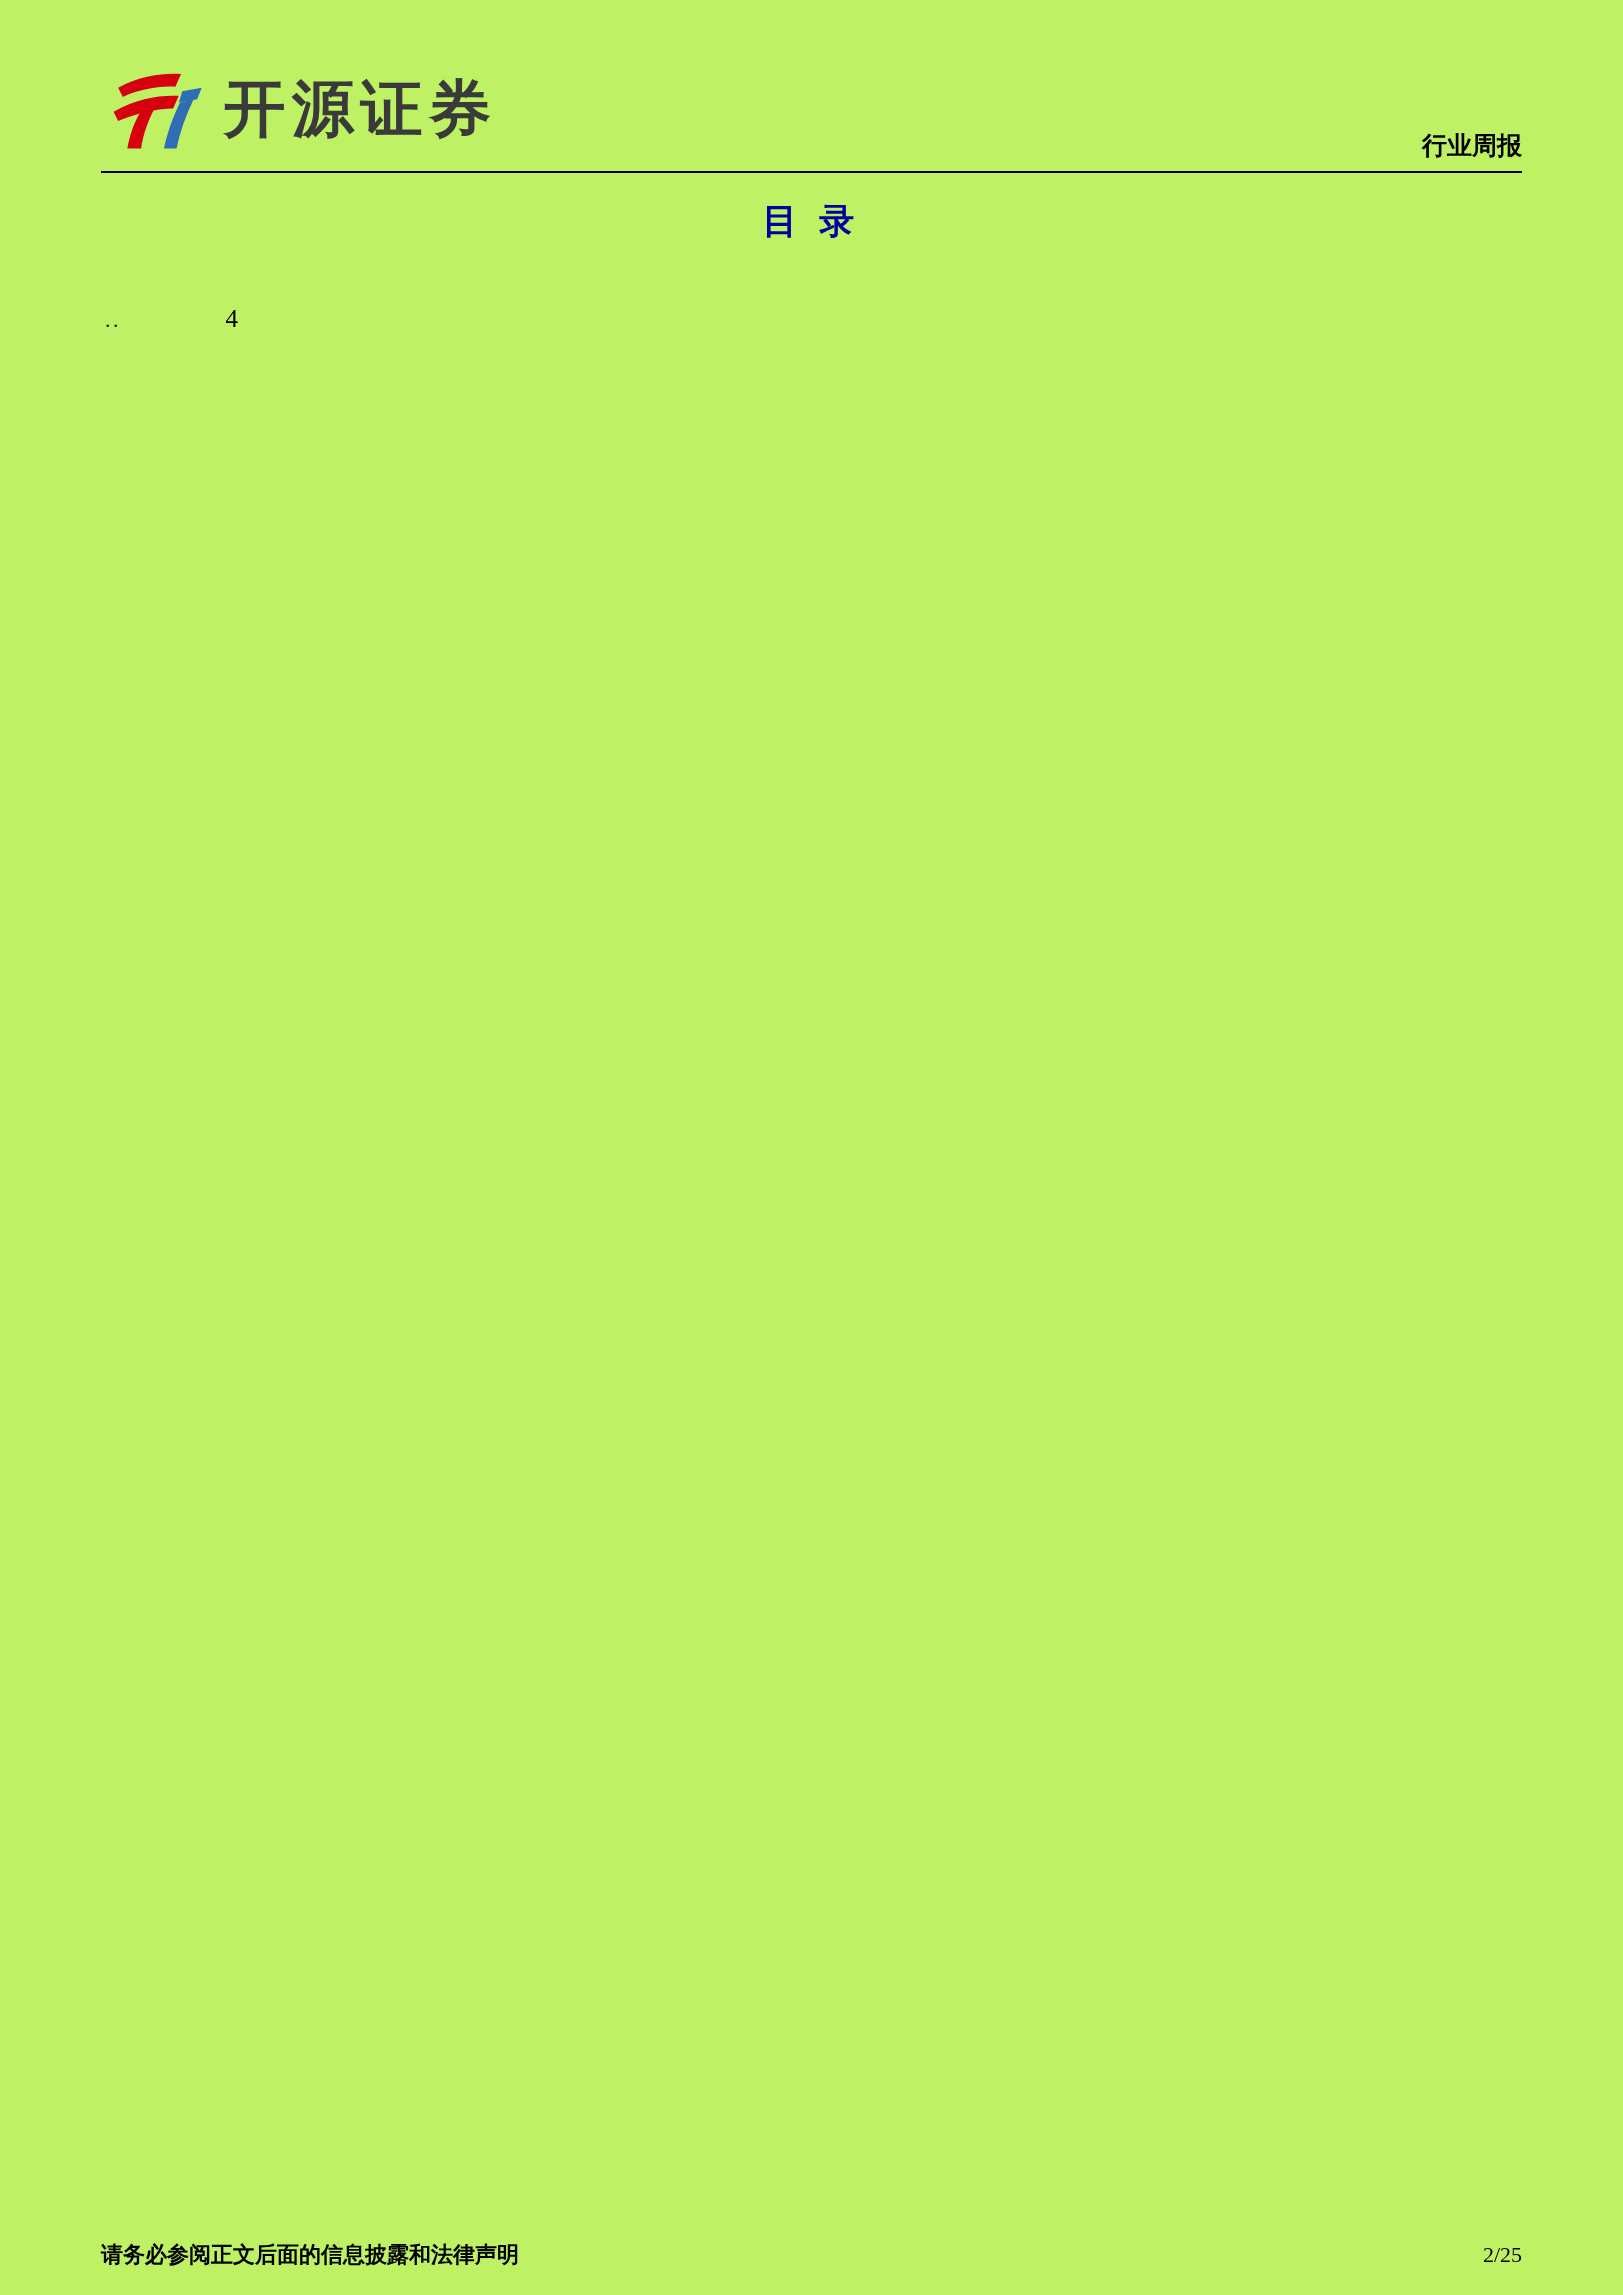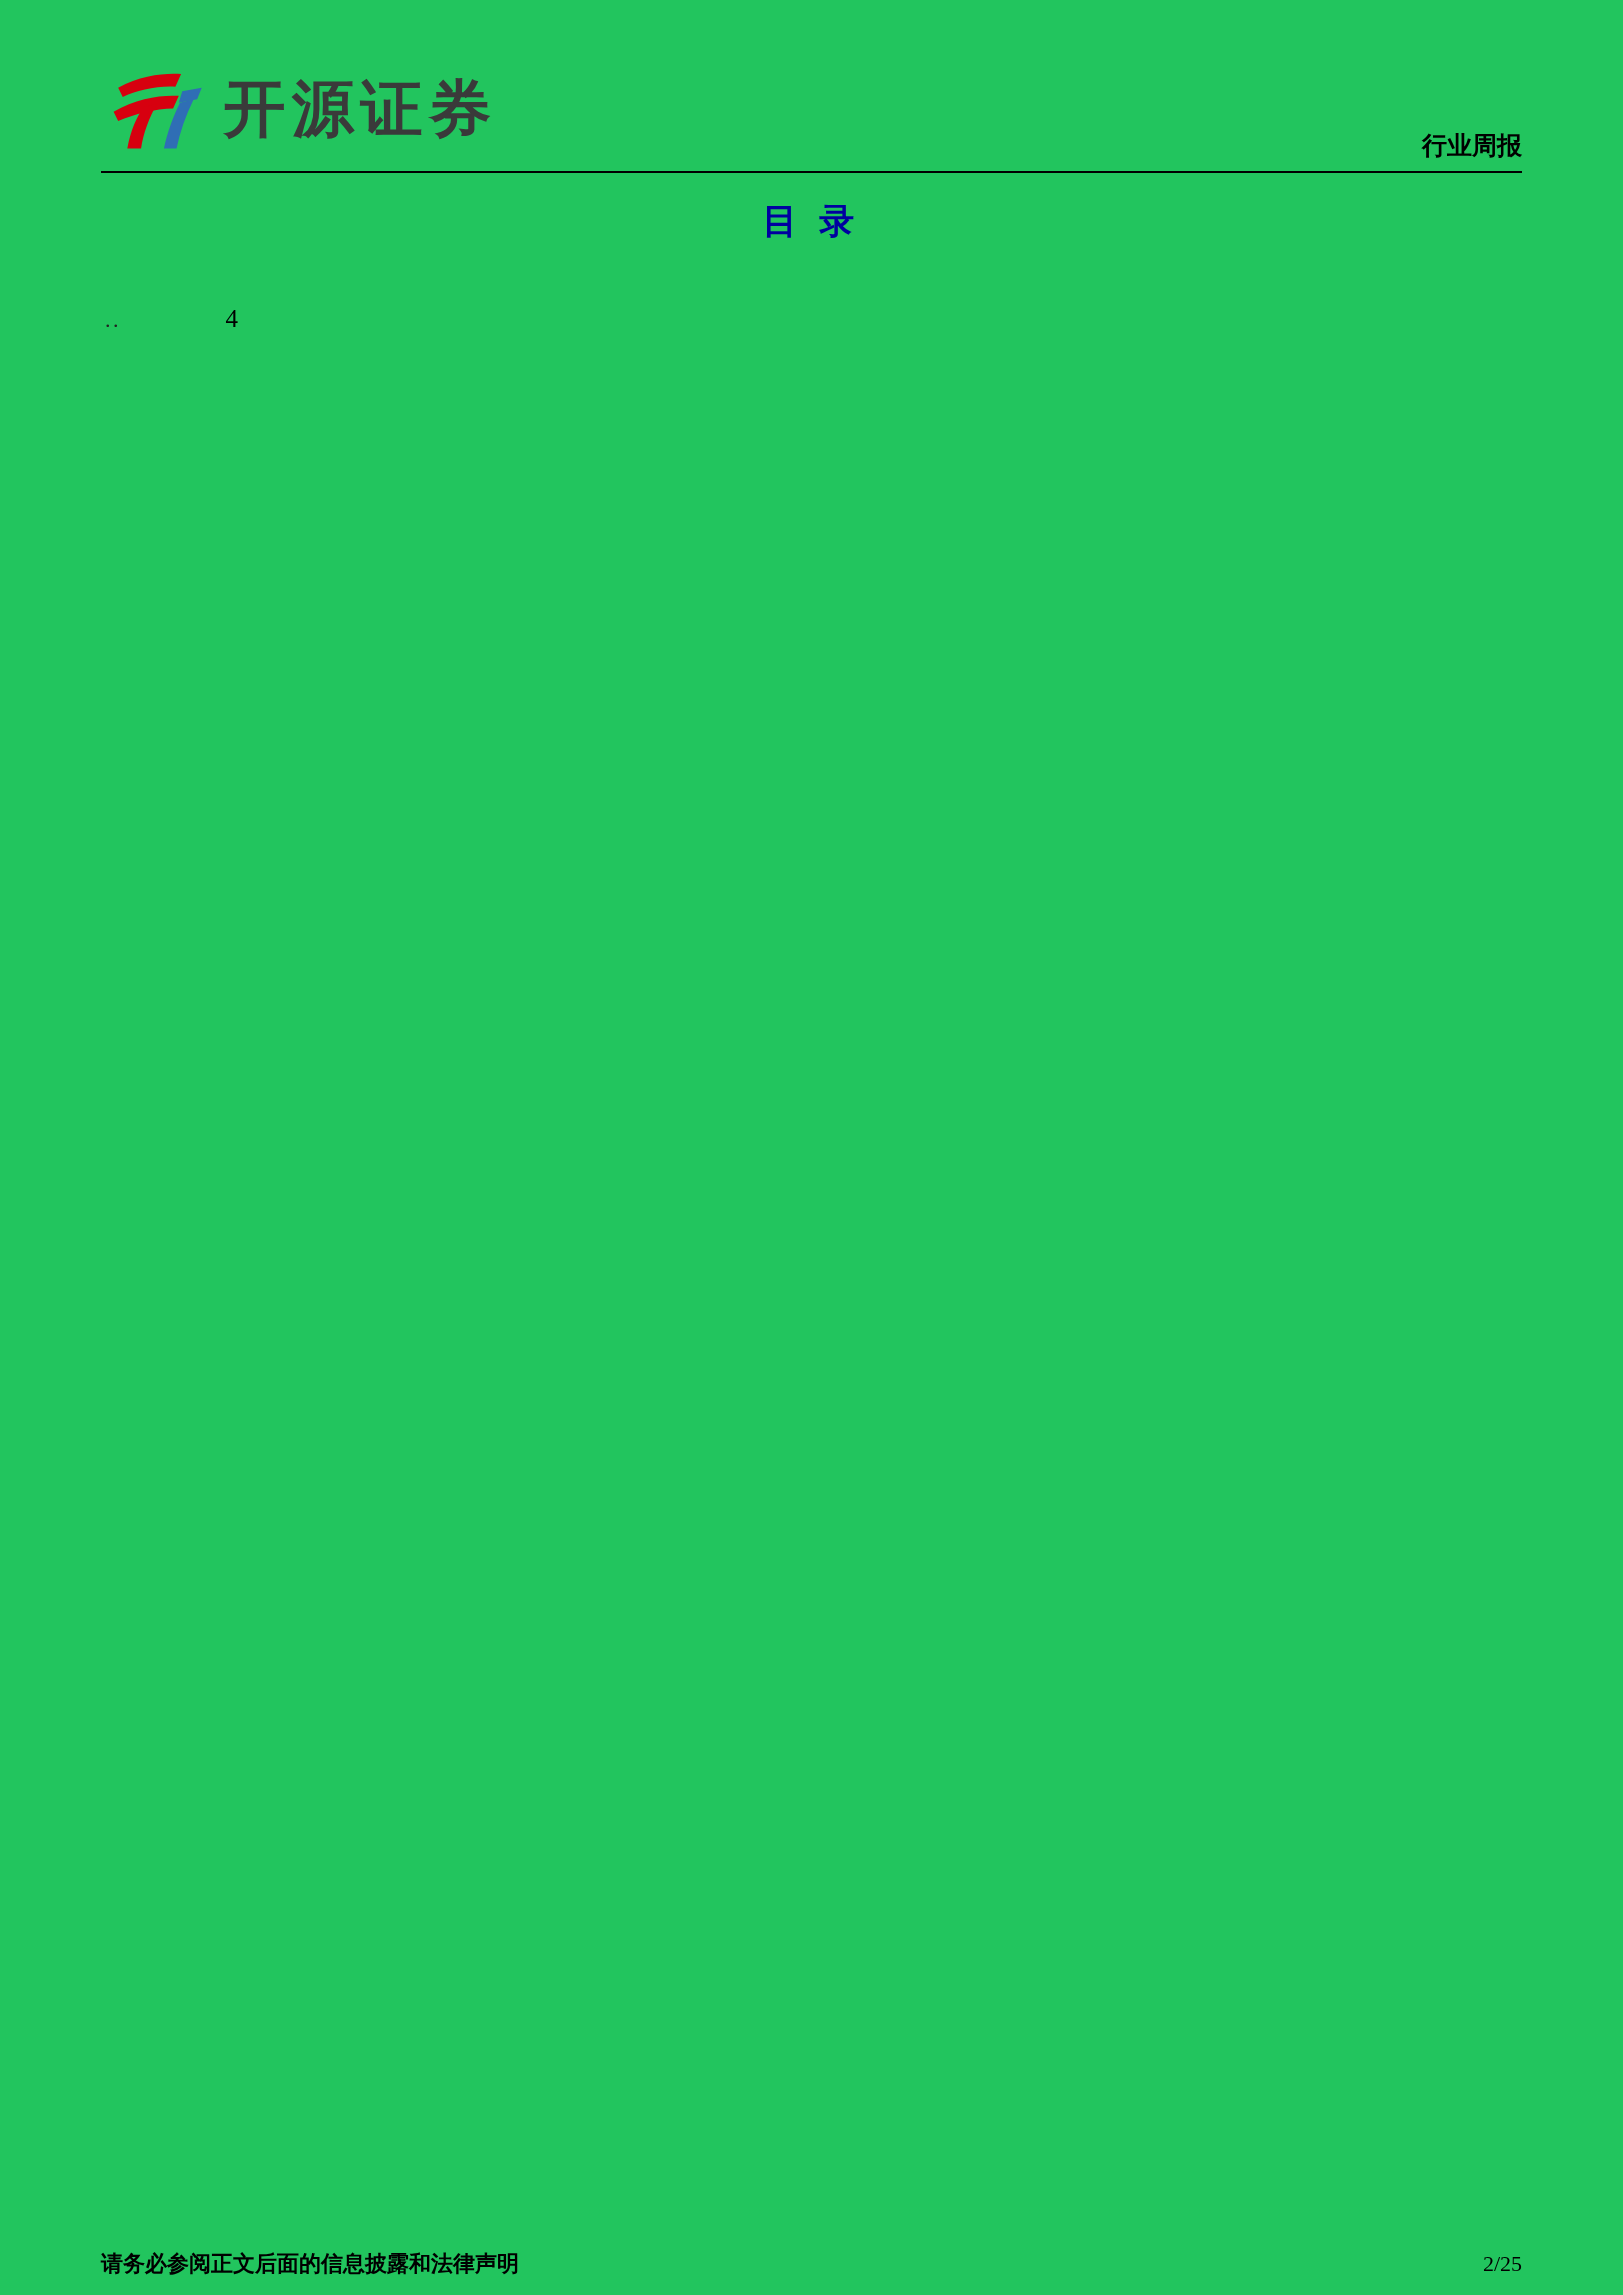--- a/index.html
+++ b/index.html
@@ -6,21 +6,21 @@
   html, body { background: #ffffff; }
   body {
     font-family: "Liberation Serif", "DejaVu Serif", serif;
     color: var(--text, #111111);
     width: 1623px;
   }
   .page {
     position: relative;
     width: 1623px;
     height: 2295px;
-    background: #22c55e;
+    background: #bef264;
     padding: 38px 101px 0 101px;
     overflow: hidden;
   }
 
   
   .header {
     display: flex;
     justify-content: space-between;
     align-items: flex-end;
     height: 128px;
@@ -79,21 +79,21 @@
     font-size: 22px;
     letter-spacing: 2.6px;
   }
   .toc-row .page { flex: 0 0 auto; }
 
   
   .footer {
     position: absolute;
     left: 101px;
     right: 101px;
-    bottom: 16px;
+    bottom: 25px;
     display: flex;
     justify-content: space-between;
     align-items: baseline;
     font-size: 22px;
     color: #000;
   }
   .footer-disclaimer { font-weight: bold; }
   .footer-page { font-weight: normal; }
 </style>
 </head>

